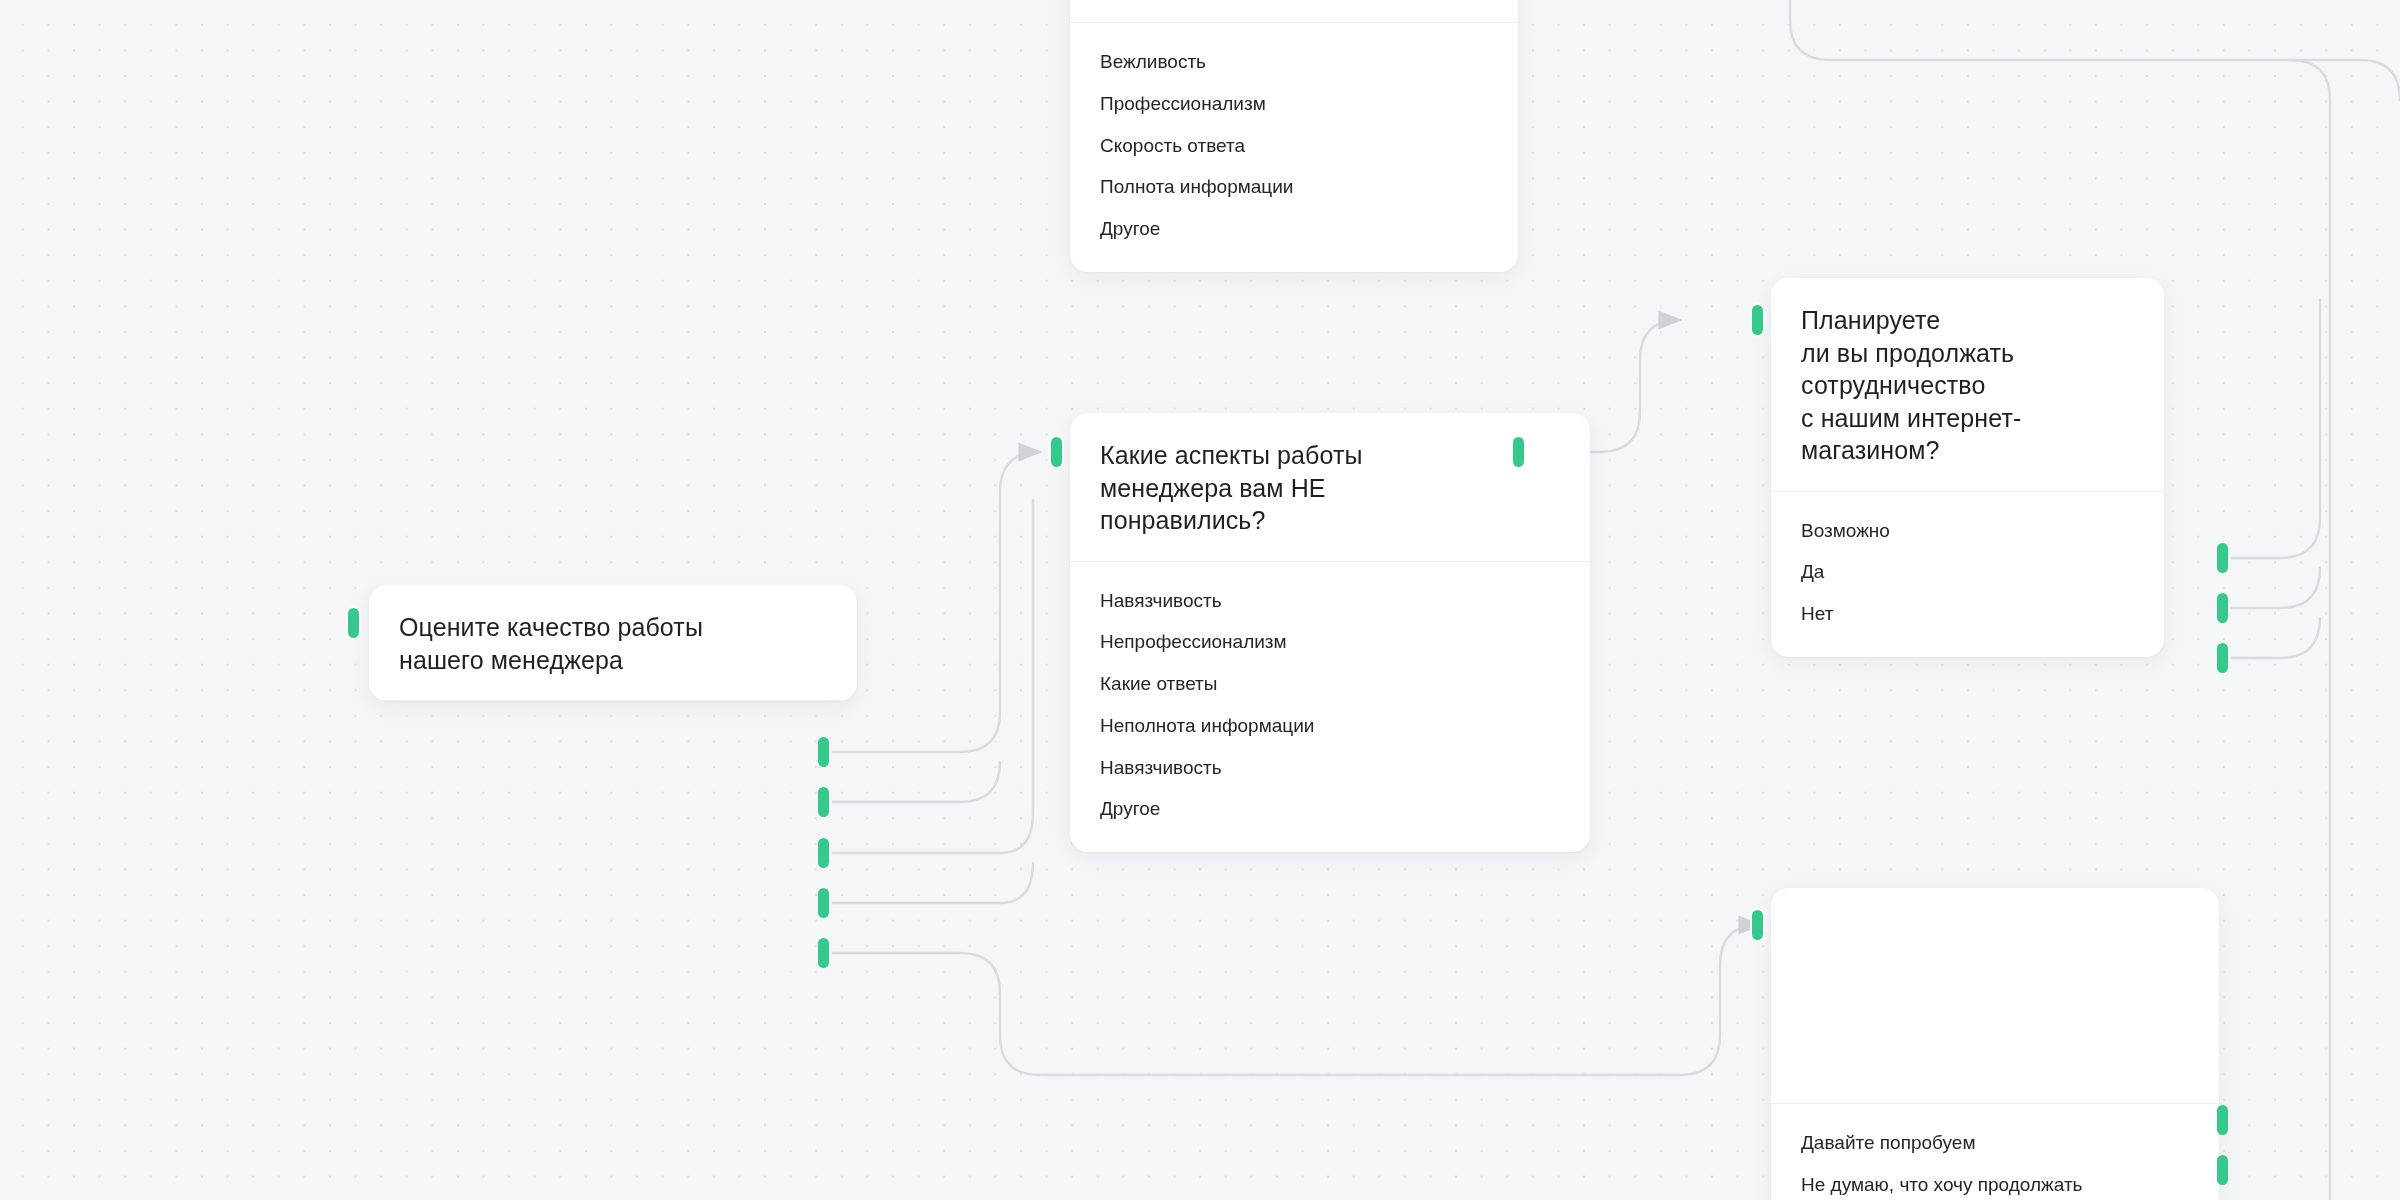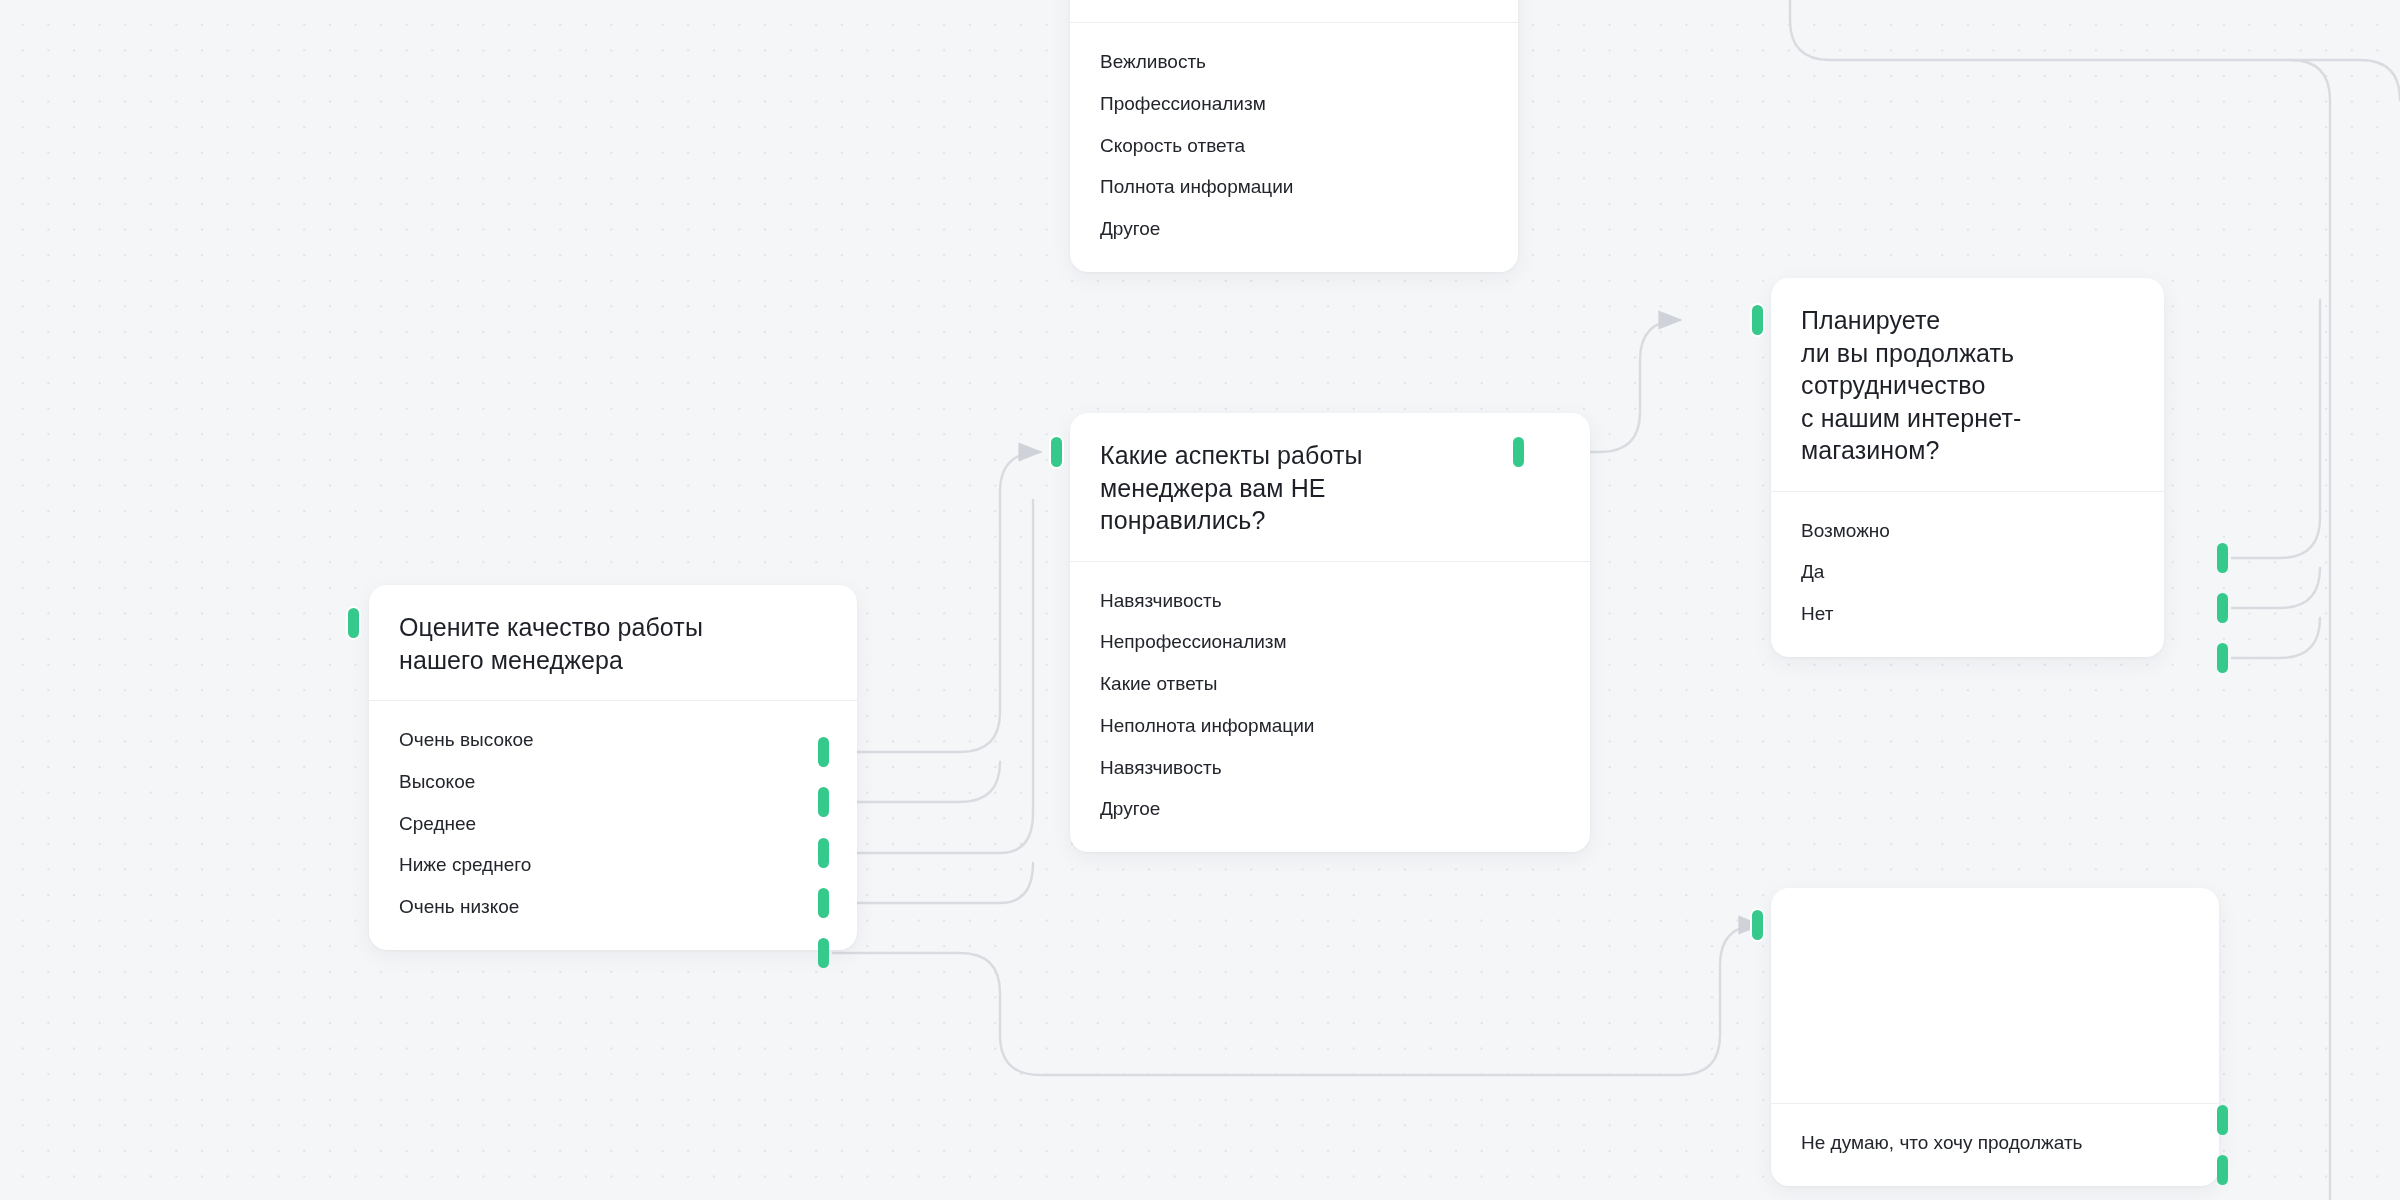--- a/index.html
+++ b/index.html
@@ -100,27 +100,20 @@
       <div class="opt">Полнота информации</div>
       <div class="opt">Другое</div>
     </div>
   </div>
 
   <div class="card" style="left:369px;top:585px;width:488px;">
     <div class="card-header">
       <div class="card-title">Оцените качество работы
 нашего менеджера</div>
     </div>
-    <div class="card-body">
-      <div class="opt">Очень высокое</div>
-      <div class="opt">Высокое</div>
-      <div class="opt">Среднее</div>
-      <div class="opt">Ниже среднего</div>
-      <div class="opt">Очень низкое</div>
-    </div>
   </div>
   <div class="port in" style="left:348px;top:608px;"></div>
   <div class="port out" style="left:818px;top:737px;"></div>
   <div class="port out" style="left:818px;top:787px;"></div>
   <div class="port out" style="left:818px;top:838px;"></div>
   <div class="port out" style="left:818px;top:888px;"></div>
   <div class="port out" style="left:818px;top:938px;"></div>
 
   <div class="card" style="left:1070px;top:413px;width:520px;">
     <div class="card-header">
@@ -157,20 +150,21 @@
   <div class="port in" style="left:1752px;top:305px;"></div>
   <div class="port out" style="left:2217px;top:543px;"></div>
   <div class="port out" style="left:2217px;top:593px;"></div>
   <div class="port out" style="left:2217px;top:643px;"></div>
 
   <div class="card" style="left:1771px;top:888px;width:448px;">
     <div class="card-header empty" style="min-height:165px;">
       <div class="card-title"></div>
     </div>
     <div class="card-body">
+      <div class="opt">Давайте попробуем</div>
       <div class="opt">Не думаю, что хочу продолжать</div>
     </div>
   </div>
   <div class="port in" style="left:1752px;top:910px;"></div>
   <div class="port out" style="left:2217px;top:1105px;"></div>
   <div class="port out" style="left:2217px;top:1155px;"></div>
 
 </div>
 
 </body></html>

